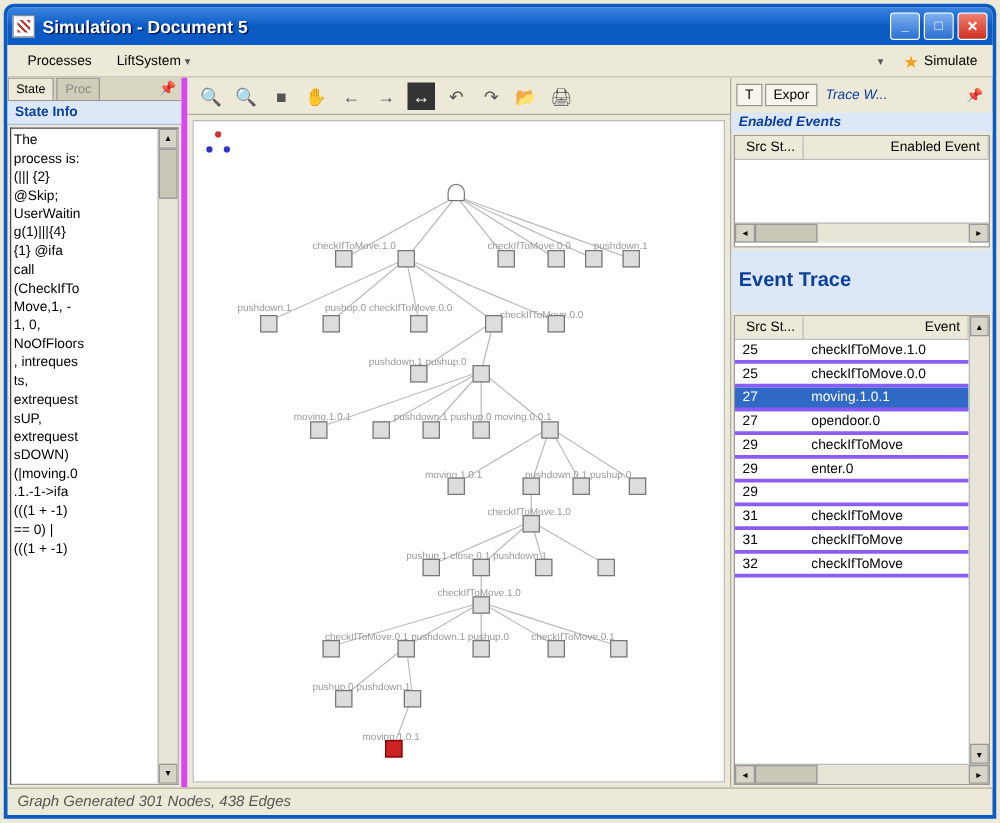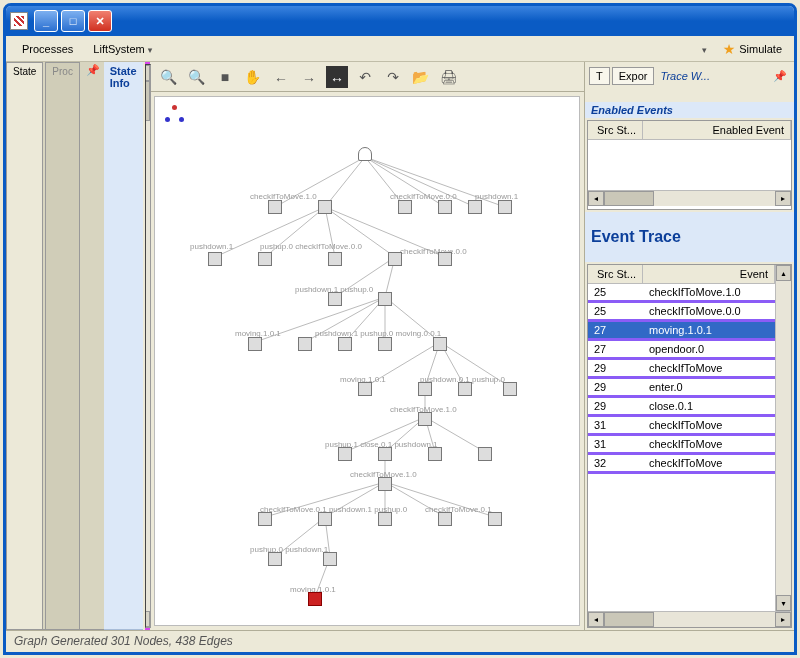--- a/index.html
+++ b/index.html
@@ -16,21 +16,21 @@
 .winbtn.close { background: linear-gradient(to bottom, #f08070, #d03020); }
 
 .menubar { background: #ece9d8; height: 26px; display: flex; align-items: center; padding: 0 6px; border-bottom: 1px solid #c0bda8; }
 .menuitem { padding: 3px 10px; cursor: default; }
 .menubar .spacer { flex: 1; }
 .sim-btn { display: flex; align-items: center; gap: 4px; padding: 2px 6px; }
 .star-icon { color: #f0a020; font-size: 14px; }
 
 .body { display: flex; flex: 1; overflow: hidden; }
 
-.leftpane { width: 144px; background: #ece9d8; border-right: 5px solid #d946ef; display: flex; flex-direction: row; }
+.leftpane { width: 144px; background: #ece9d8; border-right: 5px solid #d946ef; display: flex; flex-direction: column; }
 .tabstrip { display: flex; background: #d8d5c0; border-bottom: 1px solid #999; }
 .tab { padding: 3px 6px; border: 1px solid #999; border-bottom: none; background: #ece9d8; margin-right: 2px; font-size: 10px; }
 .tab.inactive { background: #d0cdb8; color: #888; }
 .pin-icon { margin-left: auto; padding: 2px 4px; }
 .panetitle { color: #0c3f9a; font-weight: bold; padding: 3px 6px; background: #dce8f8; border-bottom: 1px solid #a8bcd8; }
 .stateinfo { flex: 1; overflow: hidden; background: #fff; border: 1px inset #999; margin: 2px; padding: 2px; font-size: 11px; line-height: 1.35; position: relative; }
 .stateinfo .vscroll { position: absolute; right: 0; top: 0; bottom: 0; width: 16px; background: #e8e5d8; border-left: 1px solid #bbb; }
 .stateinfo .vscroll .up, .stateinfo .vscroll .down { height: 16px; background: #d8d5c8; border: 1px solid #999; display:flex; align-items:center; justify-content:center; font-size:8px; }
 .stateinfo .vscroll .down { position:absolute; bottom:0; left:0; right:0; }
 .stateinfo .vscroll .thumb { position:absolute; top:16px; left:0; right:0; height:40px; background:#cac7b8; border:1px solid #999; }
@@ -49,21 +49,21 @@
 .node { position: absolute; width: 14px; height: 14px; background: #ddd; border: 1px solid #777; }
 .node.root { border-radius: 7px 7px 2px 2px; background:#fff; }
 .node.active { background: #c22; border-color:#800; }
 .nlabel { position: absolute; font-size: 8px; color: #999; white-space: nowrap; }
 svg.edges { position:absolute; left:0; top:0; width:100%; height:100%; }
 svg.edges line { stroke:#bbb; stroke-width:1; }
 
 .rightpane { width: 210px; background: #ece9d8; border-left: 1px solid #b0ad98; display: flex; flex-direction: column; }
 .rtoolbar { height: 28px; display:flex; align-items:center; gap:2px; padding:2px 4px; }
 .rbtn { border:1px solid #999; background:#f8f6ec; padding:2px 6px; }
-.rhdr { color:#0c3f9a; font-weight:bold; padding:2px 6px; background:#dce8f8; font-style:italic;margin-top:12px; }
+.rhdr { color:#0c3f9a; font-weight:bold; padding:2px 6px; background:#dce8f8; font-style:italic; }
 .rhdr2 { color:#0c3f9a; font-weight:bold; padding:16px 6px; background:#dce8f8; font-size:16px; }
 .grid { background:#fff; border:1px solid #999; margin:2px; font-size:11px; }
 .grid .hdr { display:flex; background:#ece9d8; border-bottom:1px solid #bbb; }
 .grid .hdr div { padding:3px 6px; border-right:1px solid #bbb; font-weight:normal;text-align:right; }
 .grid .row { display:flex; border-bottom:3px solid #8b5cf6; }
 .grid .row div { padding:2px 6px; overflow:hidden; white-space:nowrap; }
 .grid .row.sel { background:#3169c6; color:#fff; }
 .c1 { width: 55px; }
 .c2 { flex:1; }
 .hscroll { height:16px; background:#e8e5d8; display:flex; border-top:1px solid #bbb; }
@@ -82,20 +82,21 @@
 .status { height: 22px; border-top: 1px solid #b0ad98; padding: 3px 8px; color:#555; font-style: italic; font-size: 12px; }
 
 .dropdown-arrow::after { content:"▾"; font-size:9px; margin-left:3px; color:#555; }
 </style>
 </head>
 <body>
 
 <div class="win">
   <div class="titlebar">
     <div class="titlebar-icon"></div>
+    <div class="titlebar-text">Simulation - Document 5</div>
     <div class="winbtns">
       <div class="winbtn min">_</div>
       <div class="winbtn max">□</div>
       <div class="winbtn close">✕</div>
     </div>
   </div>
 
   <div class="menubar">
     <div class="menuitem">Processes</div>
     <div class="menuitem dropdown-arrow">LiftSystem</div>
@@ -313,21 +314,20 @@
                 <div class="row">
                   <div class="c1">29</div>
                   <div class="c2">checkIfToMove</div>
                 </div>
                 <div class="row">
                   <div class="c1">29</div>
                   <div class="c2">enter.0</div>
                 </div>
                 <div class="row">
                   <div class="c1">29</div>
-                  <div class="c2">close.0.1</div>
                 </div>
                 <div class="row">
                   <div class="c1">31</div>
                   <div class="c2">checkIfToMove</div>
                 </div>
                 <div class="row">
                   <div class="c1">31</div>
                   <div class="c2">checkIfToMove</div>
                 </div>
                 <div class="row">

